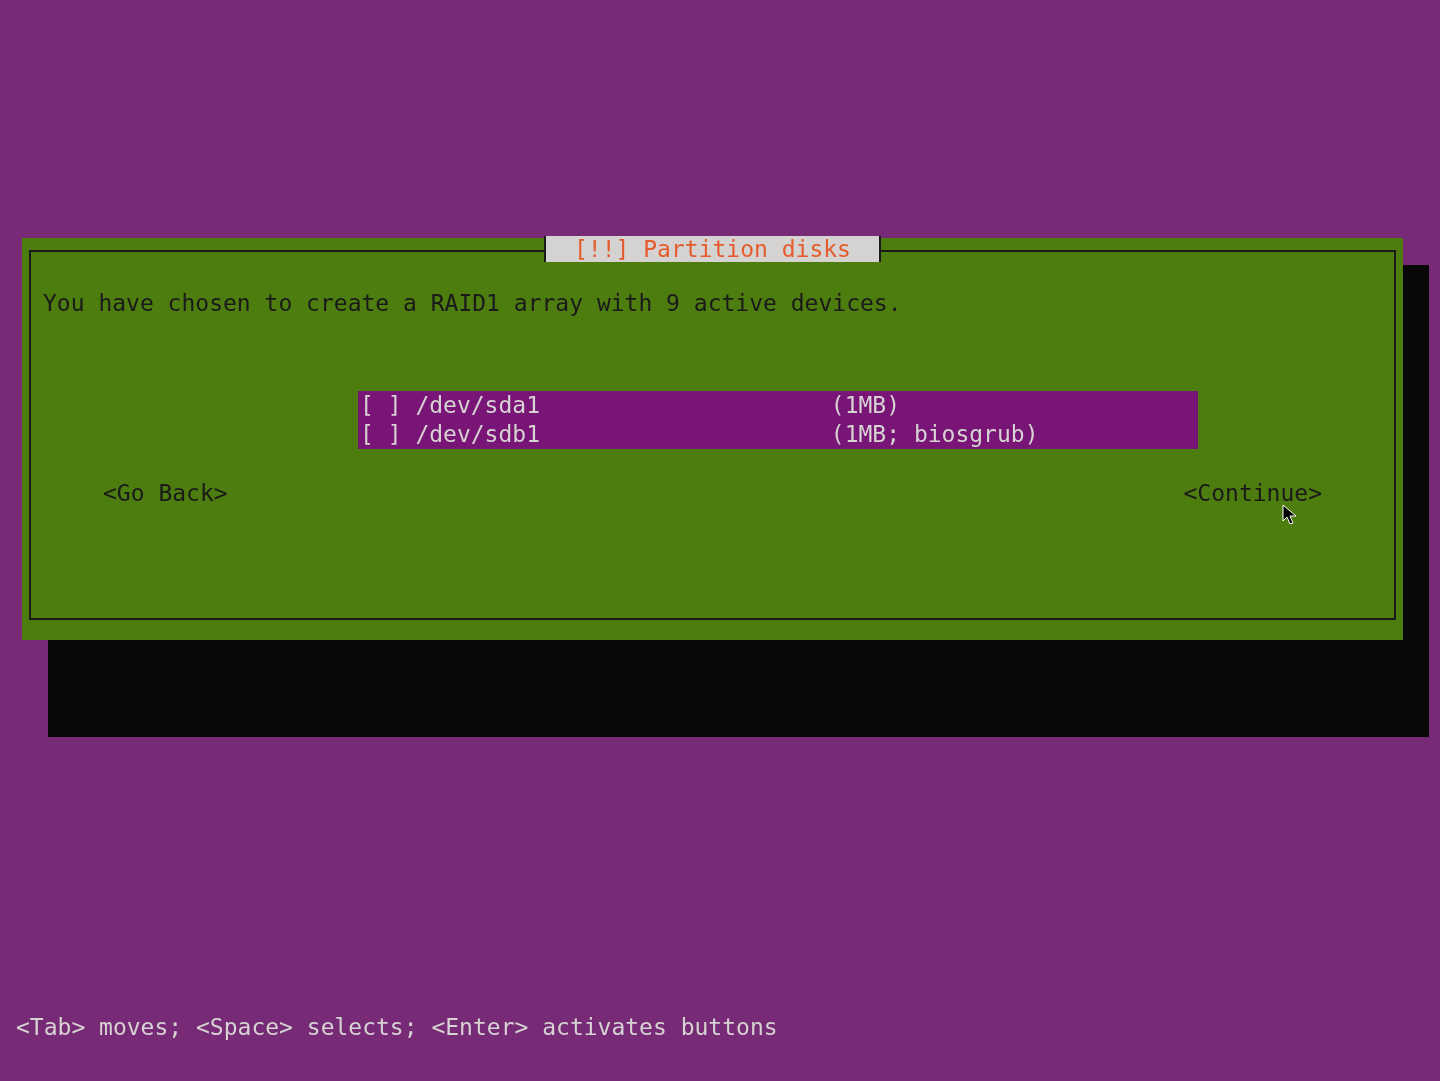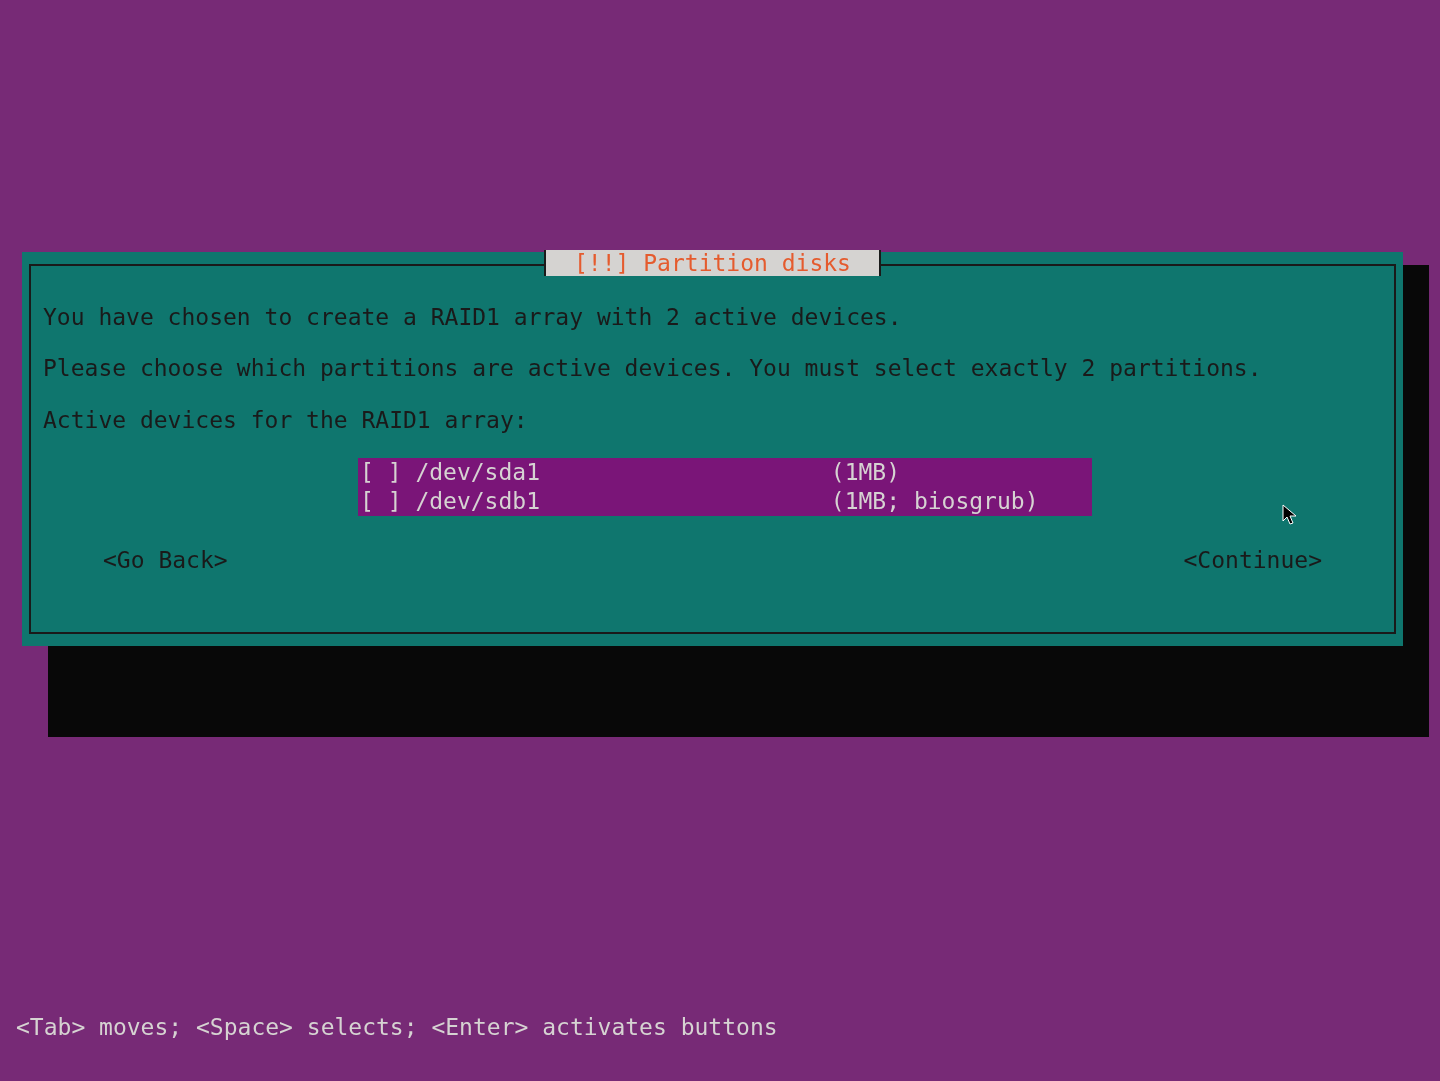--- a/index.html
+++ b/index.html
@@ -20,26 +20,26 @@
   .shadow {
     position: absolute;
     top: 265px;
     left: 48px;
     width: 1381px;
     height: 472px;
     background-color: #080808;
   }
   .dialog {
     position: absolute;
-    top: 252px;
+    top: 238px;
     left: 22px;
     width: 1381px;
     box-sizing: border-box;
-    background-color: #0f766e;
-    padding: 12px 7px 12px 7px;
+    background-color: #4d7c0f;
+    padding: 12px 7px 20px 7px;
   }
   .inner {
     border: 2px solid #1a1a1a;
     position: relative;
     padding: 38px 12px 28px 12px;
     min-height: 370px;
     box-sizing: border-box;
   }
   .title-wrap {
     position: absolute;
@@ -61,21 +61,21 @@
     padding: 0 6px;
   }
   .body-text {
     white-space: pre;
     color: #1a1a1a;
     margin: 0;
   }
   .list {
     margin-top: 25px;
     margin-left: 315px;
-    width: 734px;
+    width: 840px;
     background-color: #7a1578;
     color: #d6d3d2;
   }
   .row {
     white-space: pre;
     padding: 0 2px;
     height: 29px;
     line-height: 29px;
   }
   .cursor-highlight {
@@ -119,25 +119,23 @@
 
 <div class="dialog">
   <div class="inner">
 
     <div class="title-wrap">
       <span class="title-border">
         <span class="title-text">[!!] Partition disks</span>
       </span>
     </div>
 
-    <pre class="body-text">You have chosen to create a RAID1 array with 2 active devices.</pre>
+    <pre class="body-text">You have chosen to create a RAID1 array with 9 active devices.</pre>
     <div style="height:25px"></div>
-    <pre class="body-text">Please choose which partitions are active devices. You must select exactly 2 partitions.</pre>
     <div style="height:25px"></div>
-    <pre class="body-text">Active devices for the RAID1 array:</pre>
 
     <div class="list" id="partition-list">
         <div class="row">[ ] /dev/sda1                     (1MB)</div>
         <div class="row">[ ] /dev/sdb1                     (1MB; biosgrub)</div>
       </div>
 
     <div class="nav">
       <span class="nav-btn">&lt;Go Back&gt;</span>
       <span class="nav-btn">&lt;Continue&gt;</span>
     </div>

